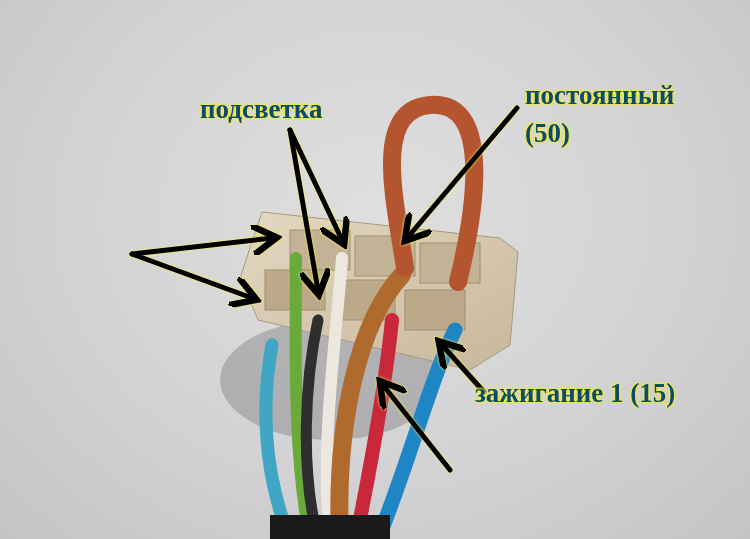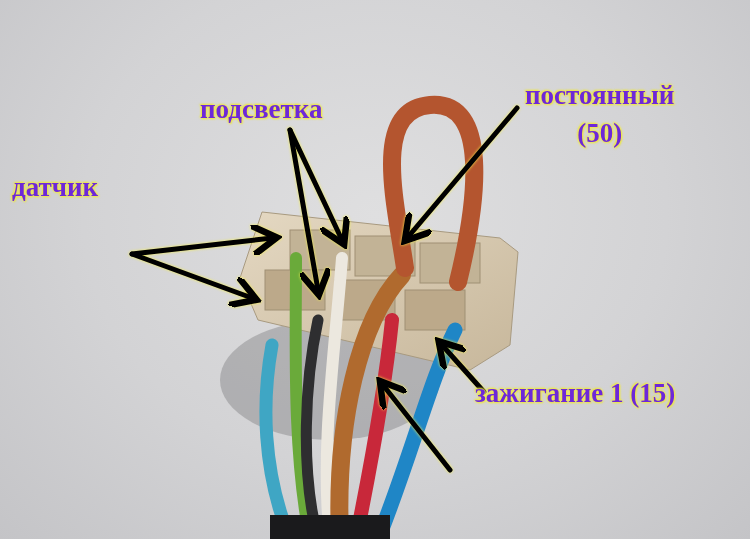--- a/index.html
+++ b/index.html
@@ -1,21 +1,21 @@
 <!DOCTYPE html>
 <html><head>
 <meta charset="utf-8">
 <style>
   html, body { margin: 0; padding: 0; }
   body { width: 750px; height: 539px; overflow: hidden; position: relative;
          background: radial-gradient(ellipse at 50% 40%, #dfdfe0 0%, #d3d3d5 55%, #c4c4c7 100%);
          font-family: "Liberation Serif", "DejaVu Serif", serif; }
   .stage { position: absolute; left: 0; top: 0; width: 750px; height: 539px; }
   svg.art { position: absolute; left: 0; top: 0; }
-  .label { position: absolute; font-weight: bold; color: #6d28d9;
+  .label { position: absolute; font-weight: bold; color: #0c4a6e;
            font-size: 27px; line-height: 31px; white-space: nowrap;
            text-shadow: 0 0 2px #f4ef4a, 0 0 3px #f4ef4a, 1px 1px 2px #e8e040, -1px -1px 2px #e8e040; }
   .label span { display: block; }
 </style>
 </head>
 <body>
 
 <div class="stage">
 
   <svg class="art" width="750" height="539" viewBox="0 0 750 539">
@@ -60,28 +60,27 @@
       <line x1="132" y1="254" x2="252" y2="298" marker-end="url(#ah)"></line>
       <line x1="290" y1="130" x2="318" y2="290" marker-end="url(#ah)"></line>
       <line x1="290" y1="130" x2="342" y2="240" marker-end="url(#ah)"></line>
       <line x1="517" y1="108" x2="408" y2="237" marker-end="url(#ah)"></line>
       <line x1="484" y1="392" x2="442" y2="345" marker-end="url(#ah)"></line>
       <line x1="450" y1="470" x2="383" y2="385" marker-end="url(#ah)"></line>
     </g>
   </svg>
 
   <div class="label" style="left:12px; top:172px;">
-    <span>датчик</span>
   </div>
 
   <div class="label" style="left:200px; top:94px;">
     <span>подсветка</span>
   </div>
 
-  <div class="label" style="left:525px; top:76px; line-height:38px;text-align:center;">
+  <div class="label" style="left:525px; top:76px; line-height:38px;">
     <span>постоянный</span>
     <span>(50)</span>
   </div>
 
   <div class="label" style="left:475px; top:378px;">
     <span>зажигание 1 (15)</span>
   </div>
 
 
 </div>

